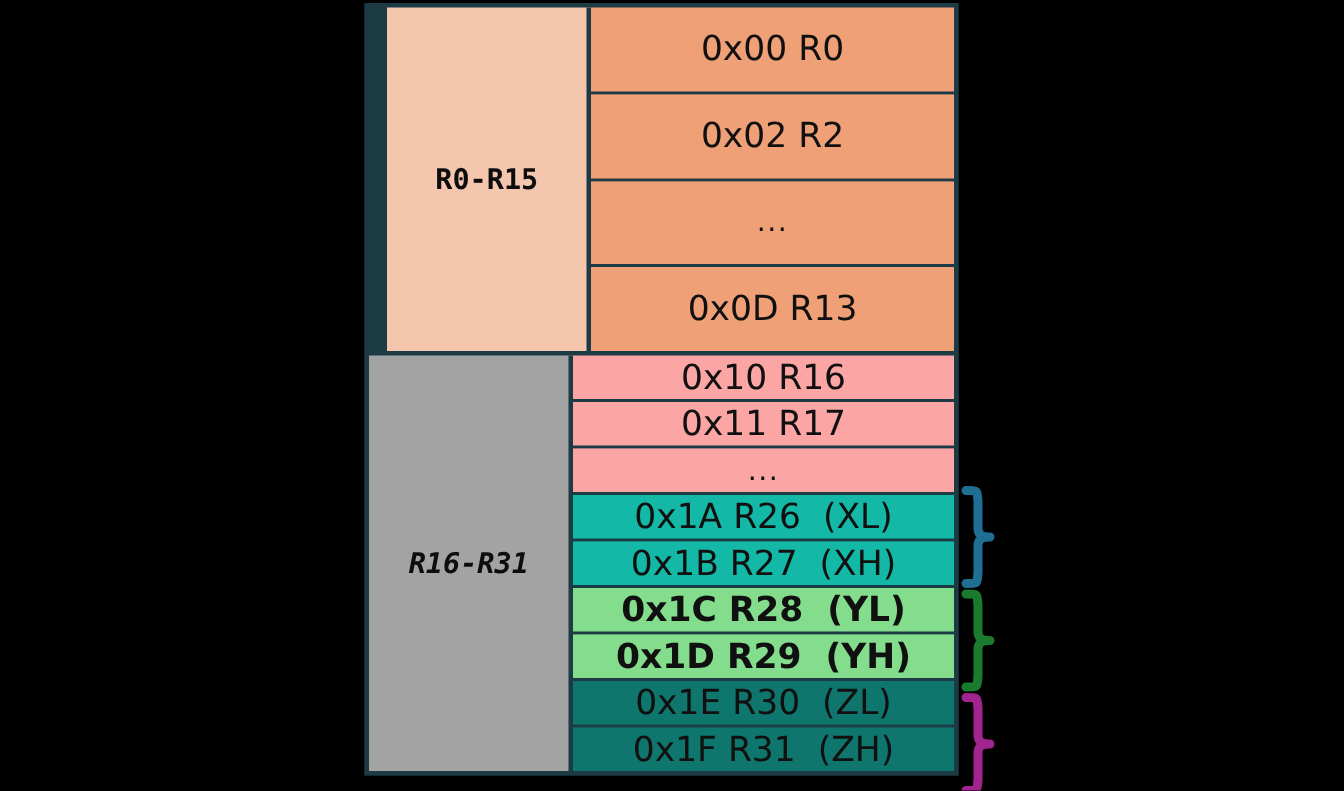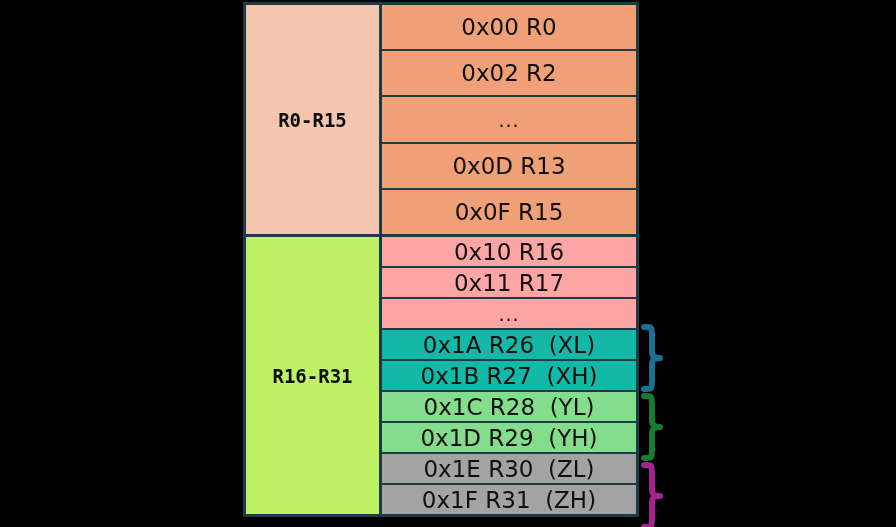--- a/index.html
+++ b/index.html
@@ -54,22 +54,22 @@
     display: flex;
     align-items: center;
     justify-content: center;
     font-family: "DejaVu Sans Mono", "Liberation Mono", monospace;
     font-weight: bold;
     font-size: 19px;
     letter-spacing: 0px;
     color: #0d0d0d;
     border-right: 3px solid #1d3b44;
   }
-  .group-label.top    { background: #f5c6ae; }
-  .group-label.bottom { background: #bef264; }
+  .group-label.top    { background: #f5c6ae; margin-left: 12px; }
+  .group-label.bottom { background: #a3a3a3; font-style: italic; }
 
   
   .rows {
     flex: 1 1 auto;
     display: flex;
     flex-direction: column;
     box-sizing: border-box;
   }
 
   .row {
@@ -83,22 +83,22 @@
     font-size: 23px;
     color: #101010;
     white-space: pre;
     position: relative;
   }
   .rows .row:last-child { border-bottom: none; }
 
   .row.c-orange-dark { background: #efa077; }
   .row.c-orange-lite { background: #fca5a5; }
   .row.c-blue        { background: #14b8a6; }
-  .row.c-green       { background: #84dd8d; }
-  .row.c-magenta     { background: #a3a3a3; }
+  .row.c-green       { background: #84dd8d; font-weight: bold; }
+  .row.c-magenta     { background: #0f766e; }
 
   .row.ellipsis {
     font-size: 19px;
     letter-spacing: 1px;
   }
 
   
   .brace {
     position: absolute;
     left: 398px;
@@ -117,21 +117,20 @@
 
   <div class="reg-table">
 
     <div class="section top">
       <div class="group-label top">R0-R15</div>
       <div class="rows">
         <div class="row c-orange-dark">0x00 R0</div>
         <div class="row c-orange-dark">0x02 R2</div>
         <div class="row c-orange-dark ellipsis">...</div>
         <div class="row c-orange-dark">0x0D R13</div>
-        <div class="row c-orange-dark">0x0F R15</div>
       </div>
     </div>
 
     <div class="section bottom">
       <div class="group-label bottom">R16-R31</div>
       <div class="rows">
         <div class="row c-orange-lite">0x10 R16</div>
         <div class="row c-orange-lite">0x11 R17</div>
         <div class="row c-orange-lite ellipsis">...</div>
         <div class="row c-blue">0x1A R26  (XL)</div>

